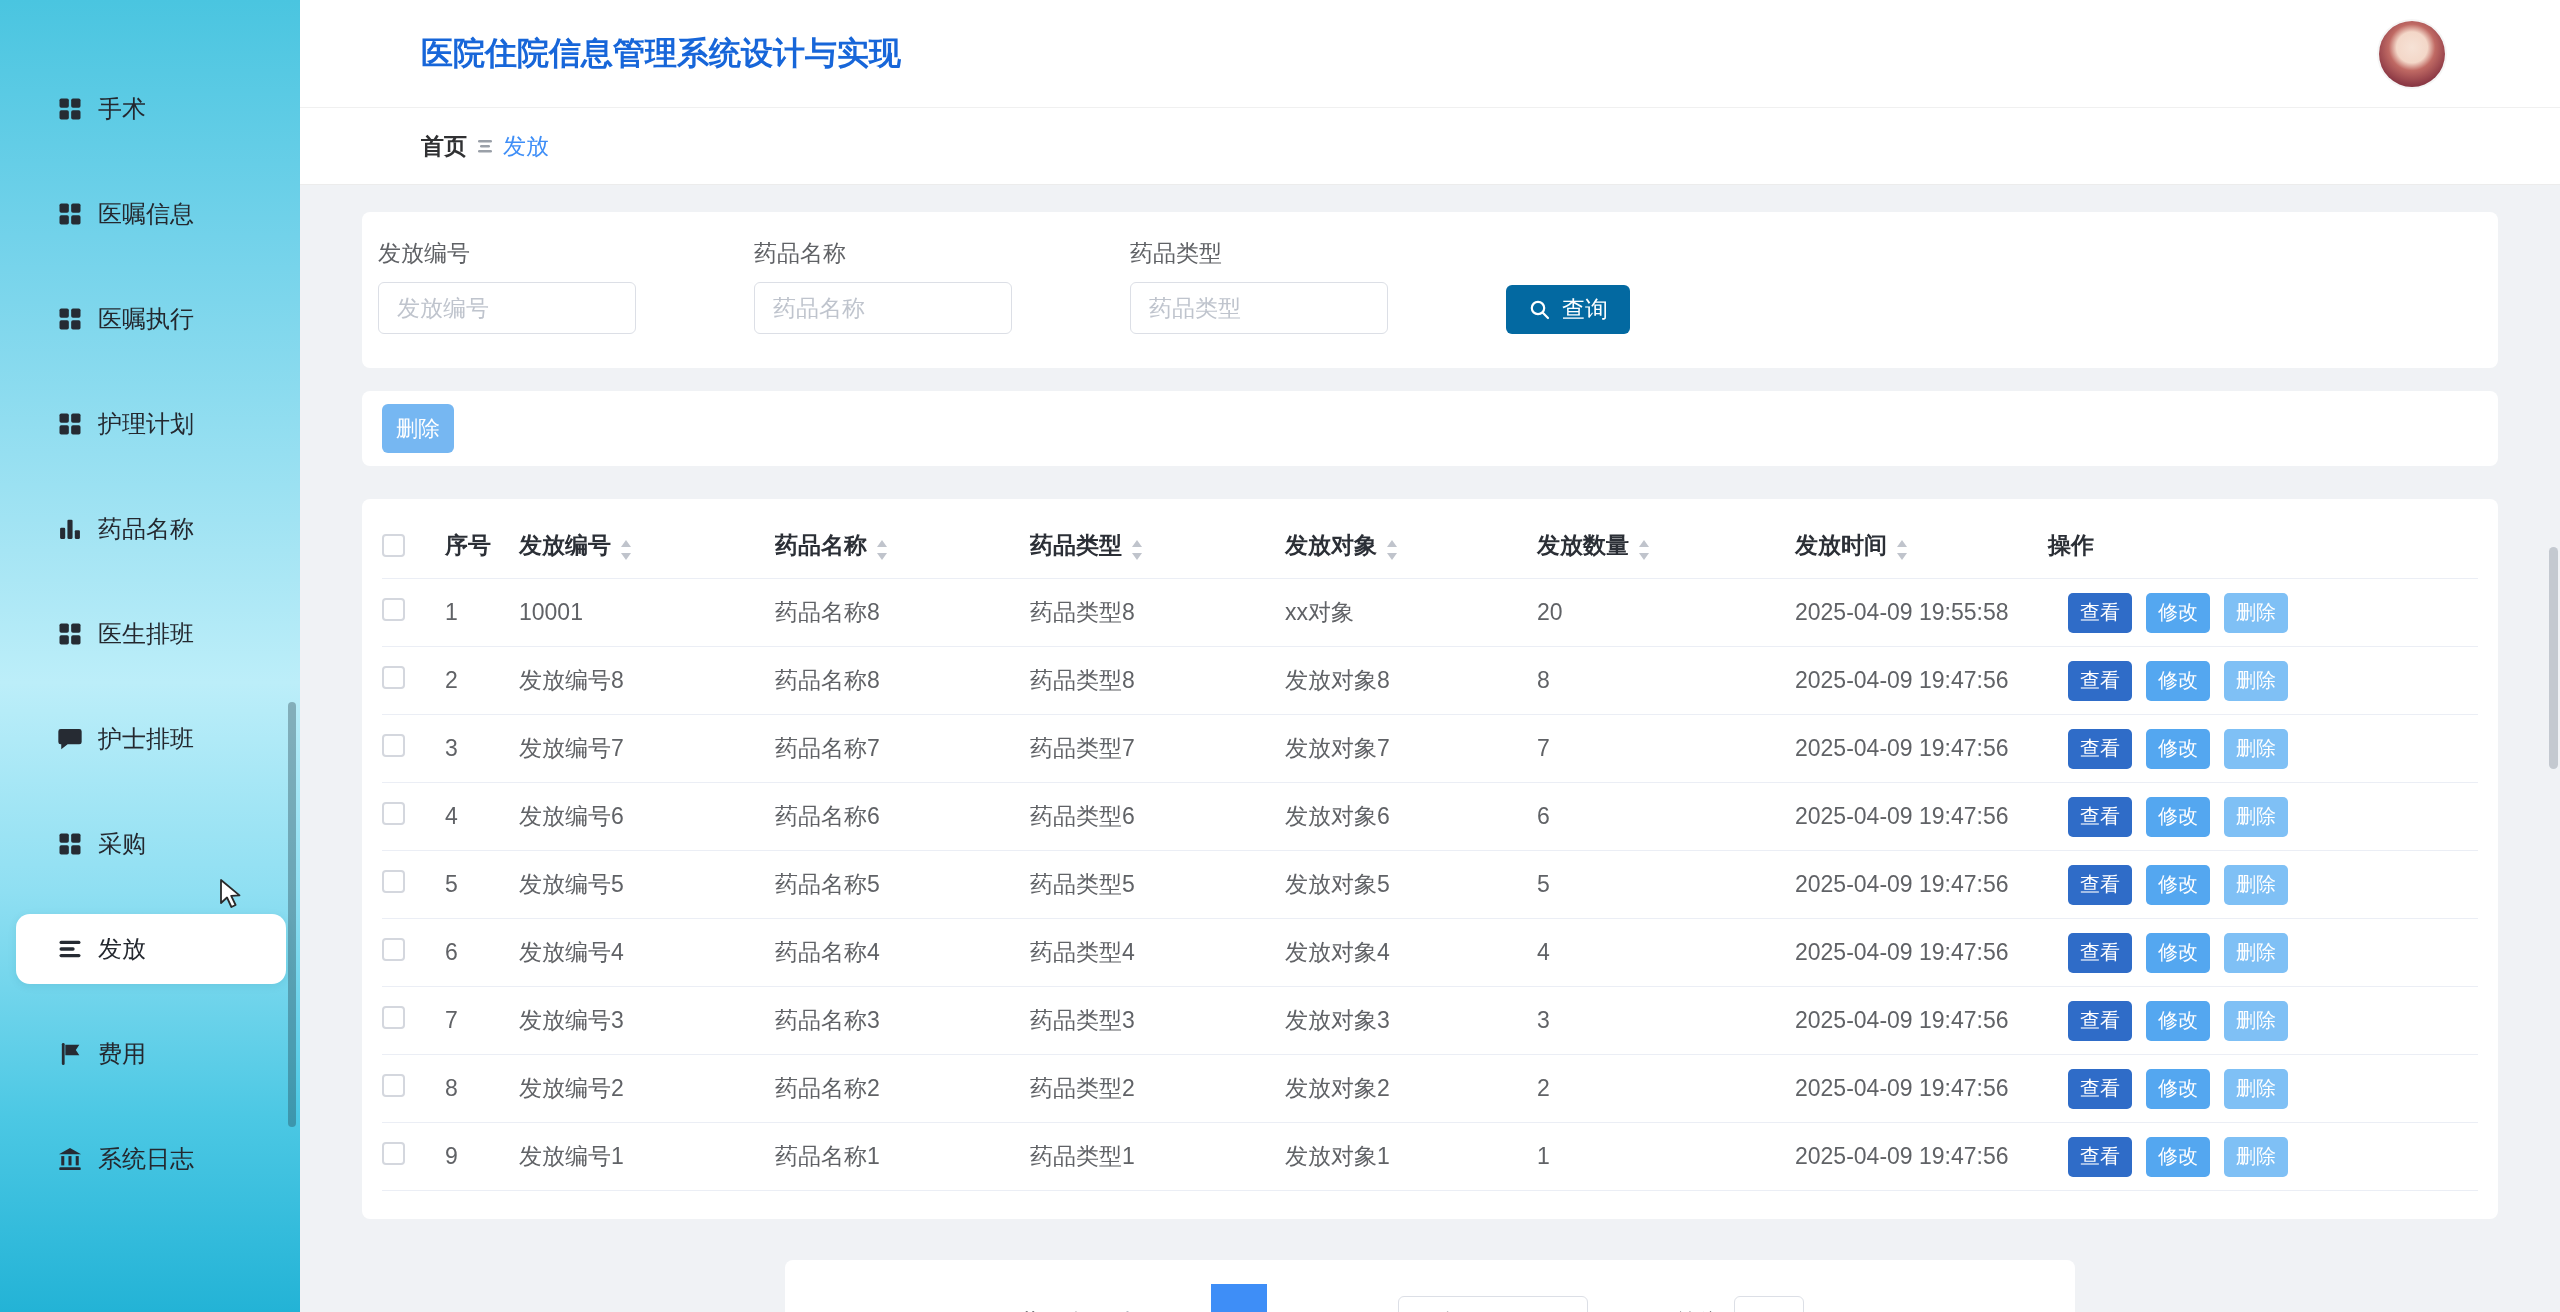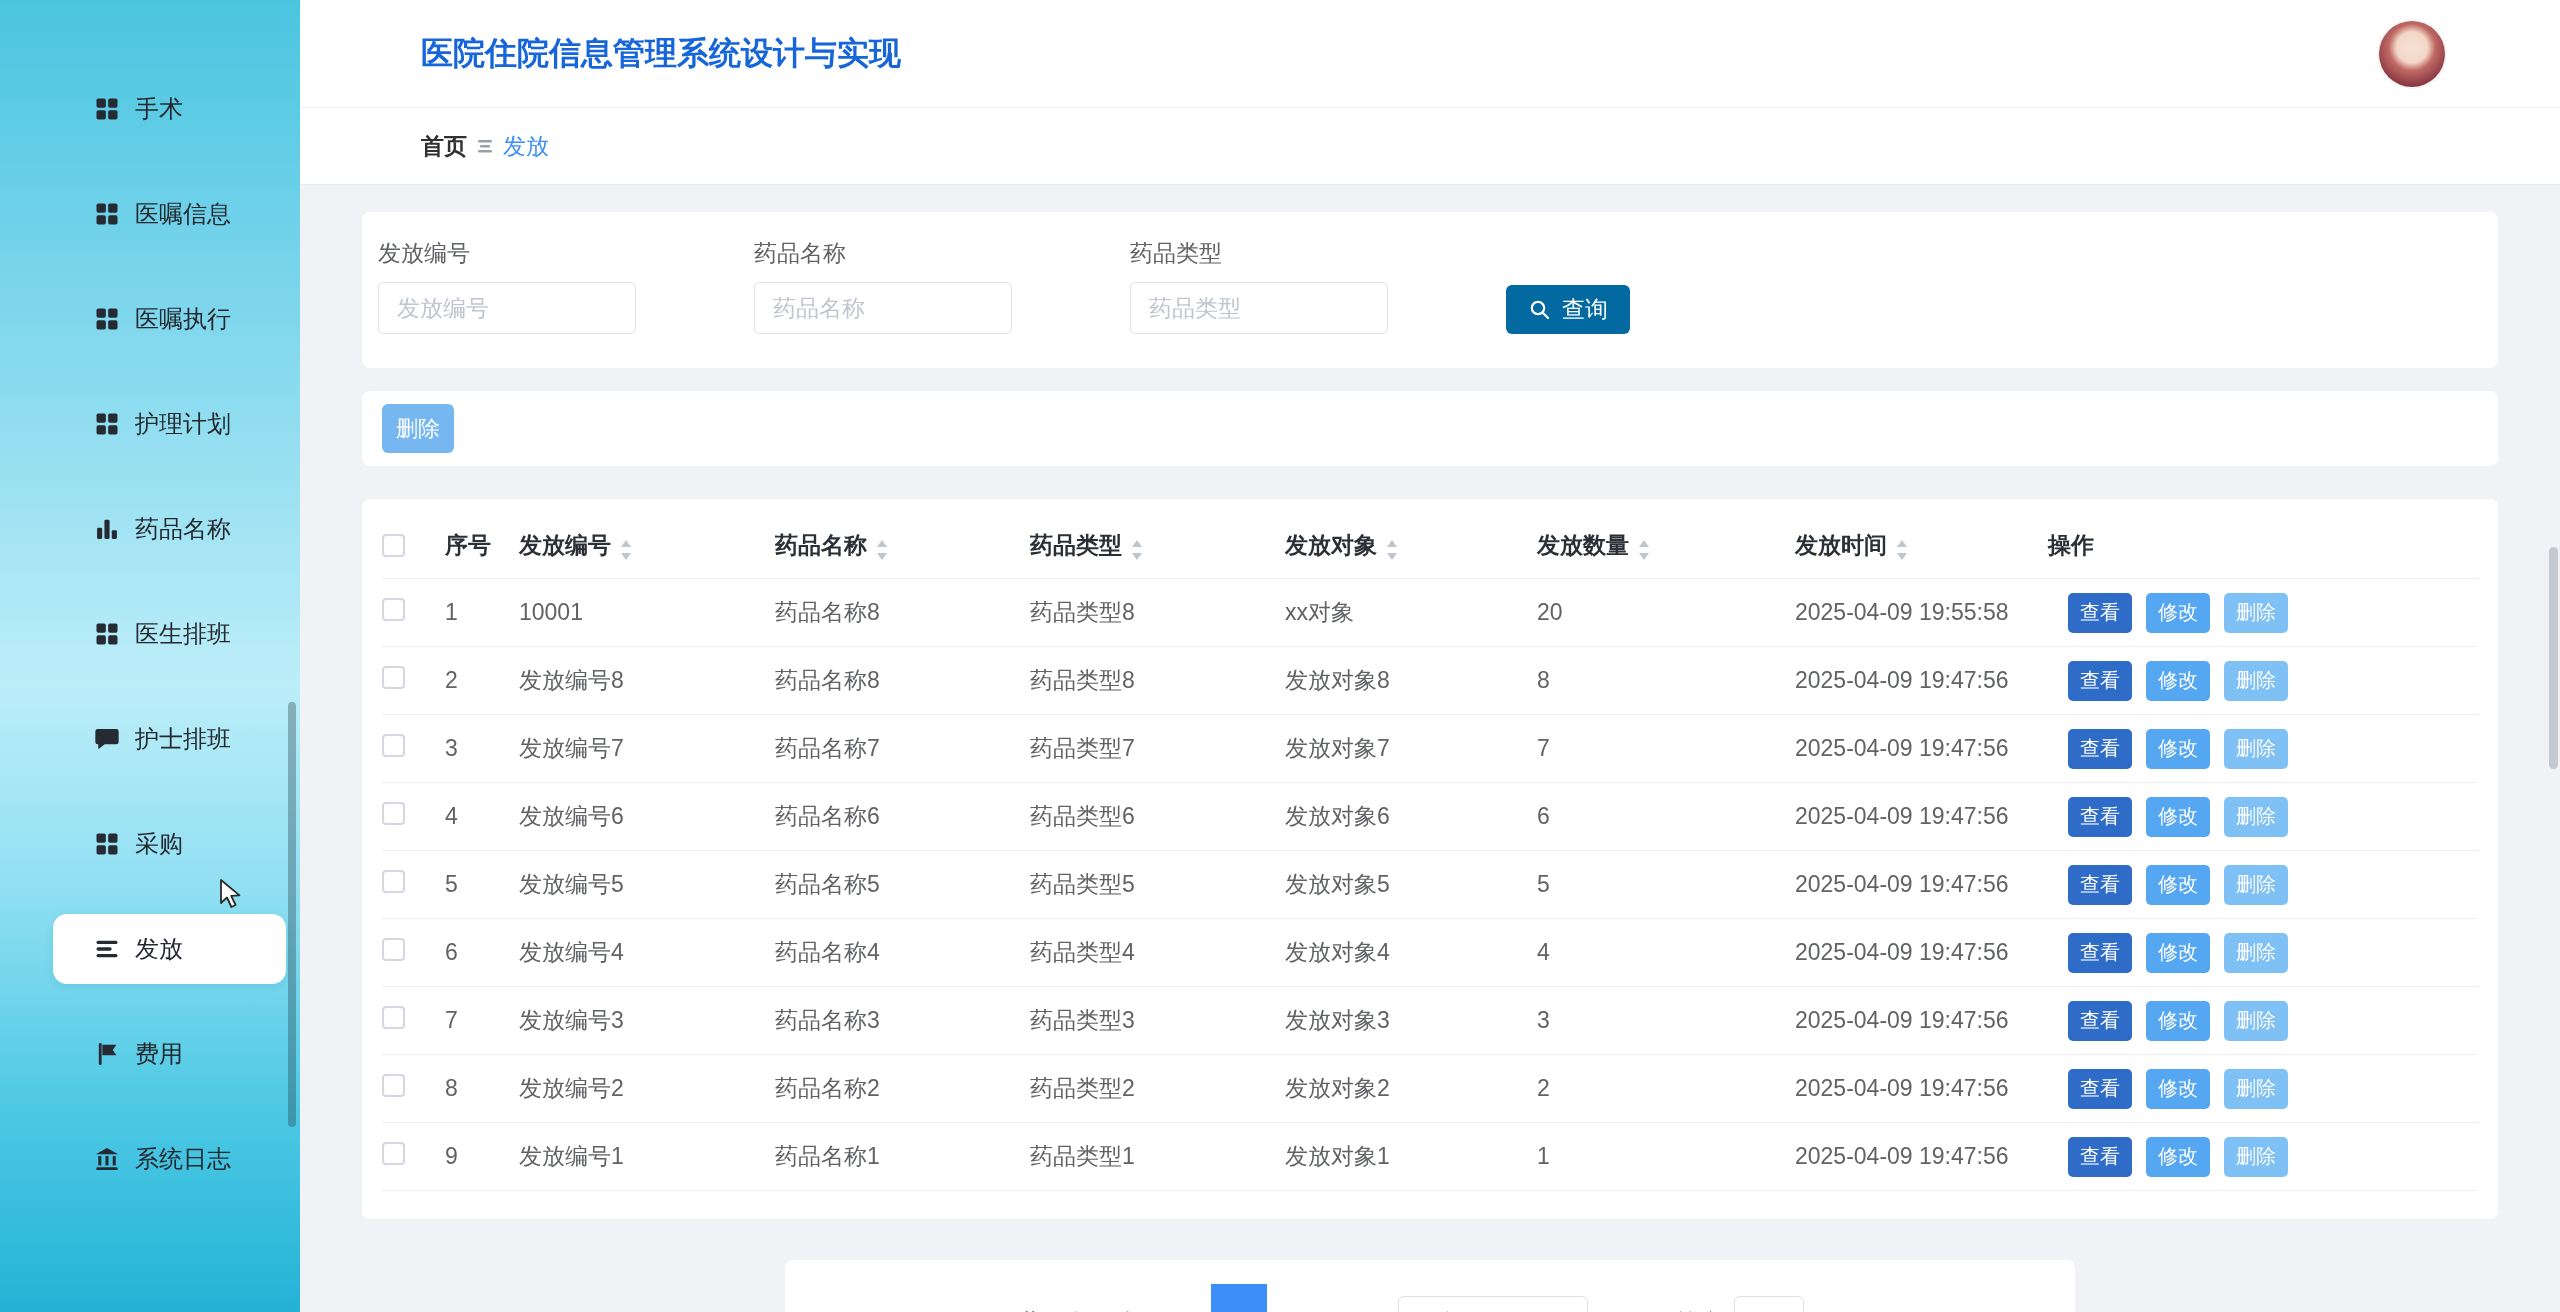--- a/index.html
+++ b/index.html
@@ -7,21 +7,21 @@
   body {
     font-family:"Liberation Sans","DejaVu Sans",sans-serif;
     background:#f0f2f5; color:#303133; position:relative;
   }
   
   .sidebar{
     position:absolute; left:0; top:0; width:300px; height:1312px;
     background:linear-gradient(180deg,#4ac5e0 0%,#72d2ea 18%,#a6e5f4 42%,#bceef9 52%,#8fdff2 68%,#4cc8e4 85%,#23b3d6 100%);
     z-index:5;
   }
-  .menu{ padding-top:74px;margin-left:37px; }
+  .menu{ padding-top:74px; }
   .menu-item{
     height:70px; margin:0 14px 35px 16px; border-radius:14px;
     display:flex; align-items:center; padding-left:40px; gap:14px;
     cursor:pointer; color:#24282f; font-size:24px; font-weight:500;
   }
   .menu-item.active{ background:#ffffff; box-shadow:0 2px 8px rgba(20,90,110,.10); }
   .mi-icon{ width:28px; height:28px; display:inline-flex; }
   .mi-icon svg{ width:28px; height:28px; }
   .side-thumb{
     position:absolute; right:4px; top:702px; width:8px; height:425px;

